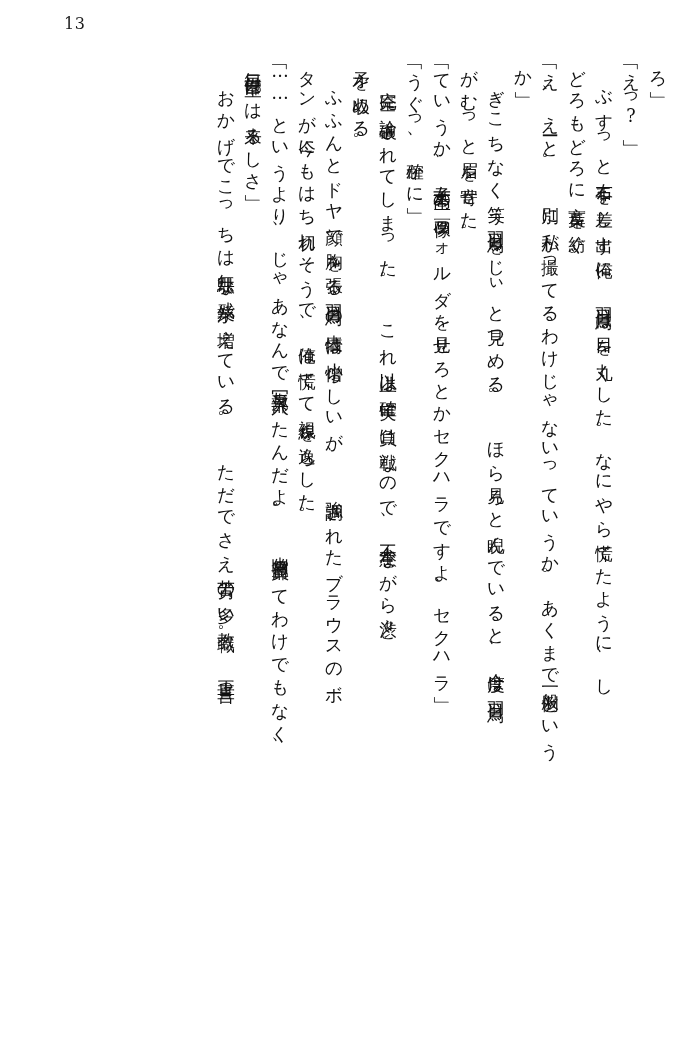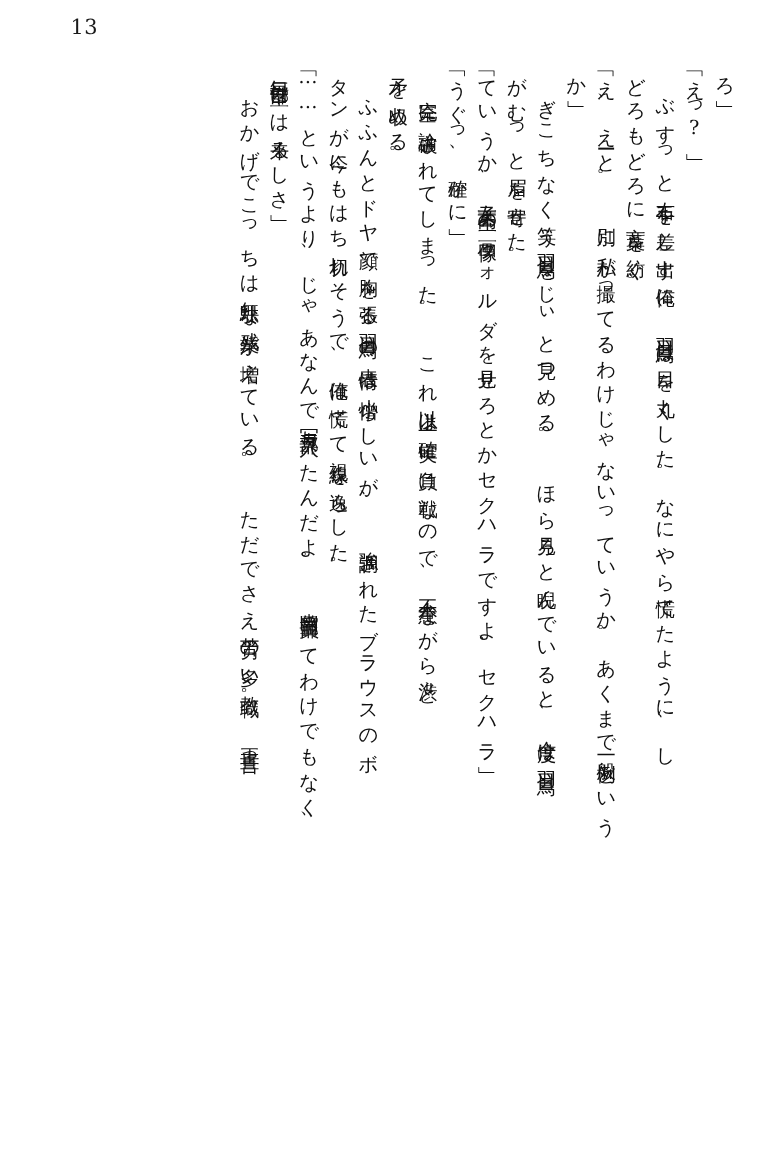--- a/index.html
+++ b/index.html
@@ -18,21 +18,21 @@
     position: relative;
     width: 700px;
     height: 1050px;
     background: #ffffff;
     box-sizing: border-box;
   }
   .page-number {
     position: absolute;
     top: 14px;
     left: 64px;
-    font-size: 19px;
+    font-size: 16px;
     font-family: "DejaVu Serif", "Liberation Serif", serif;
     color: #1a1a1a;
     letter-spacing: 0.5px;
   }
   .text-block {
     position: absolute;
     top: 58px;
     left: 40px;
     right: 34px;
     height: 960px;

